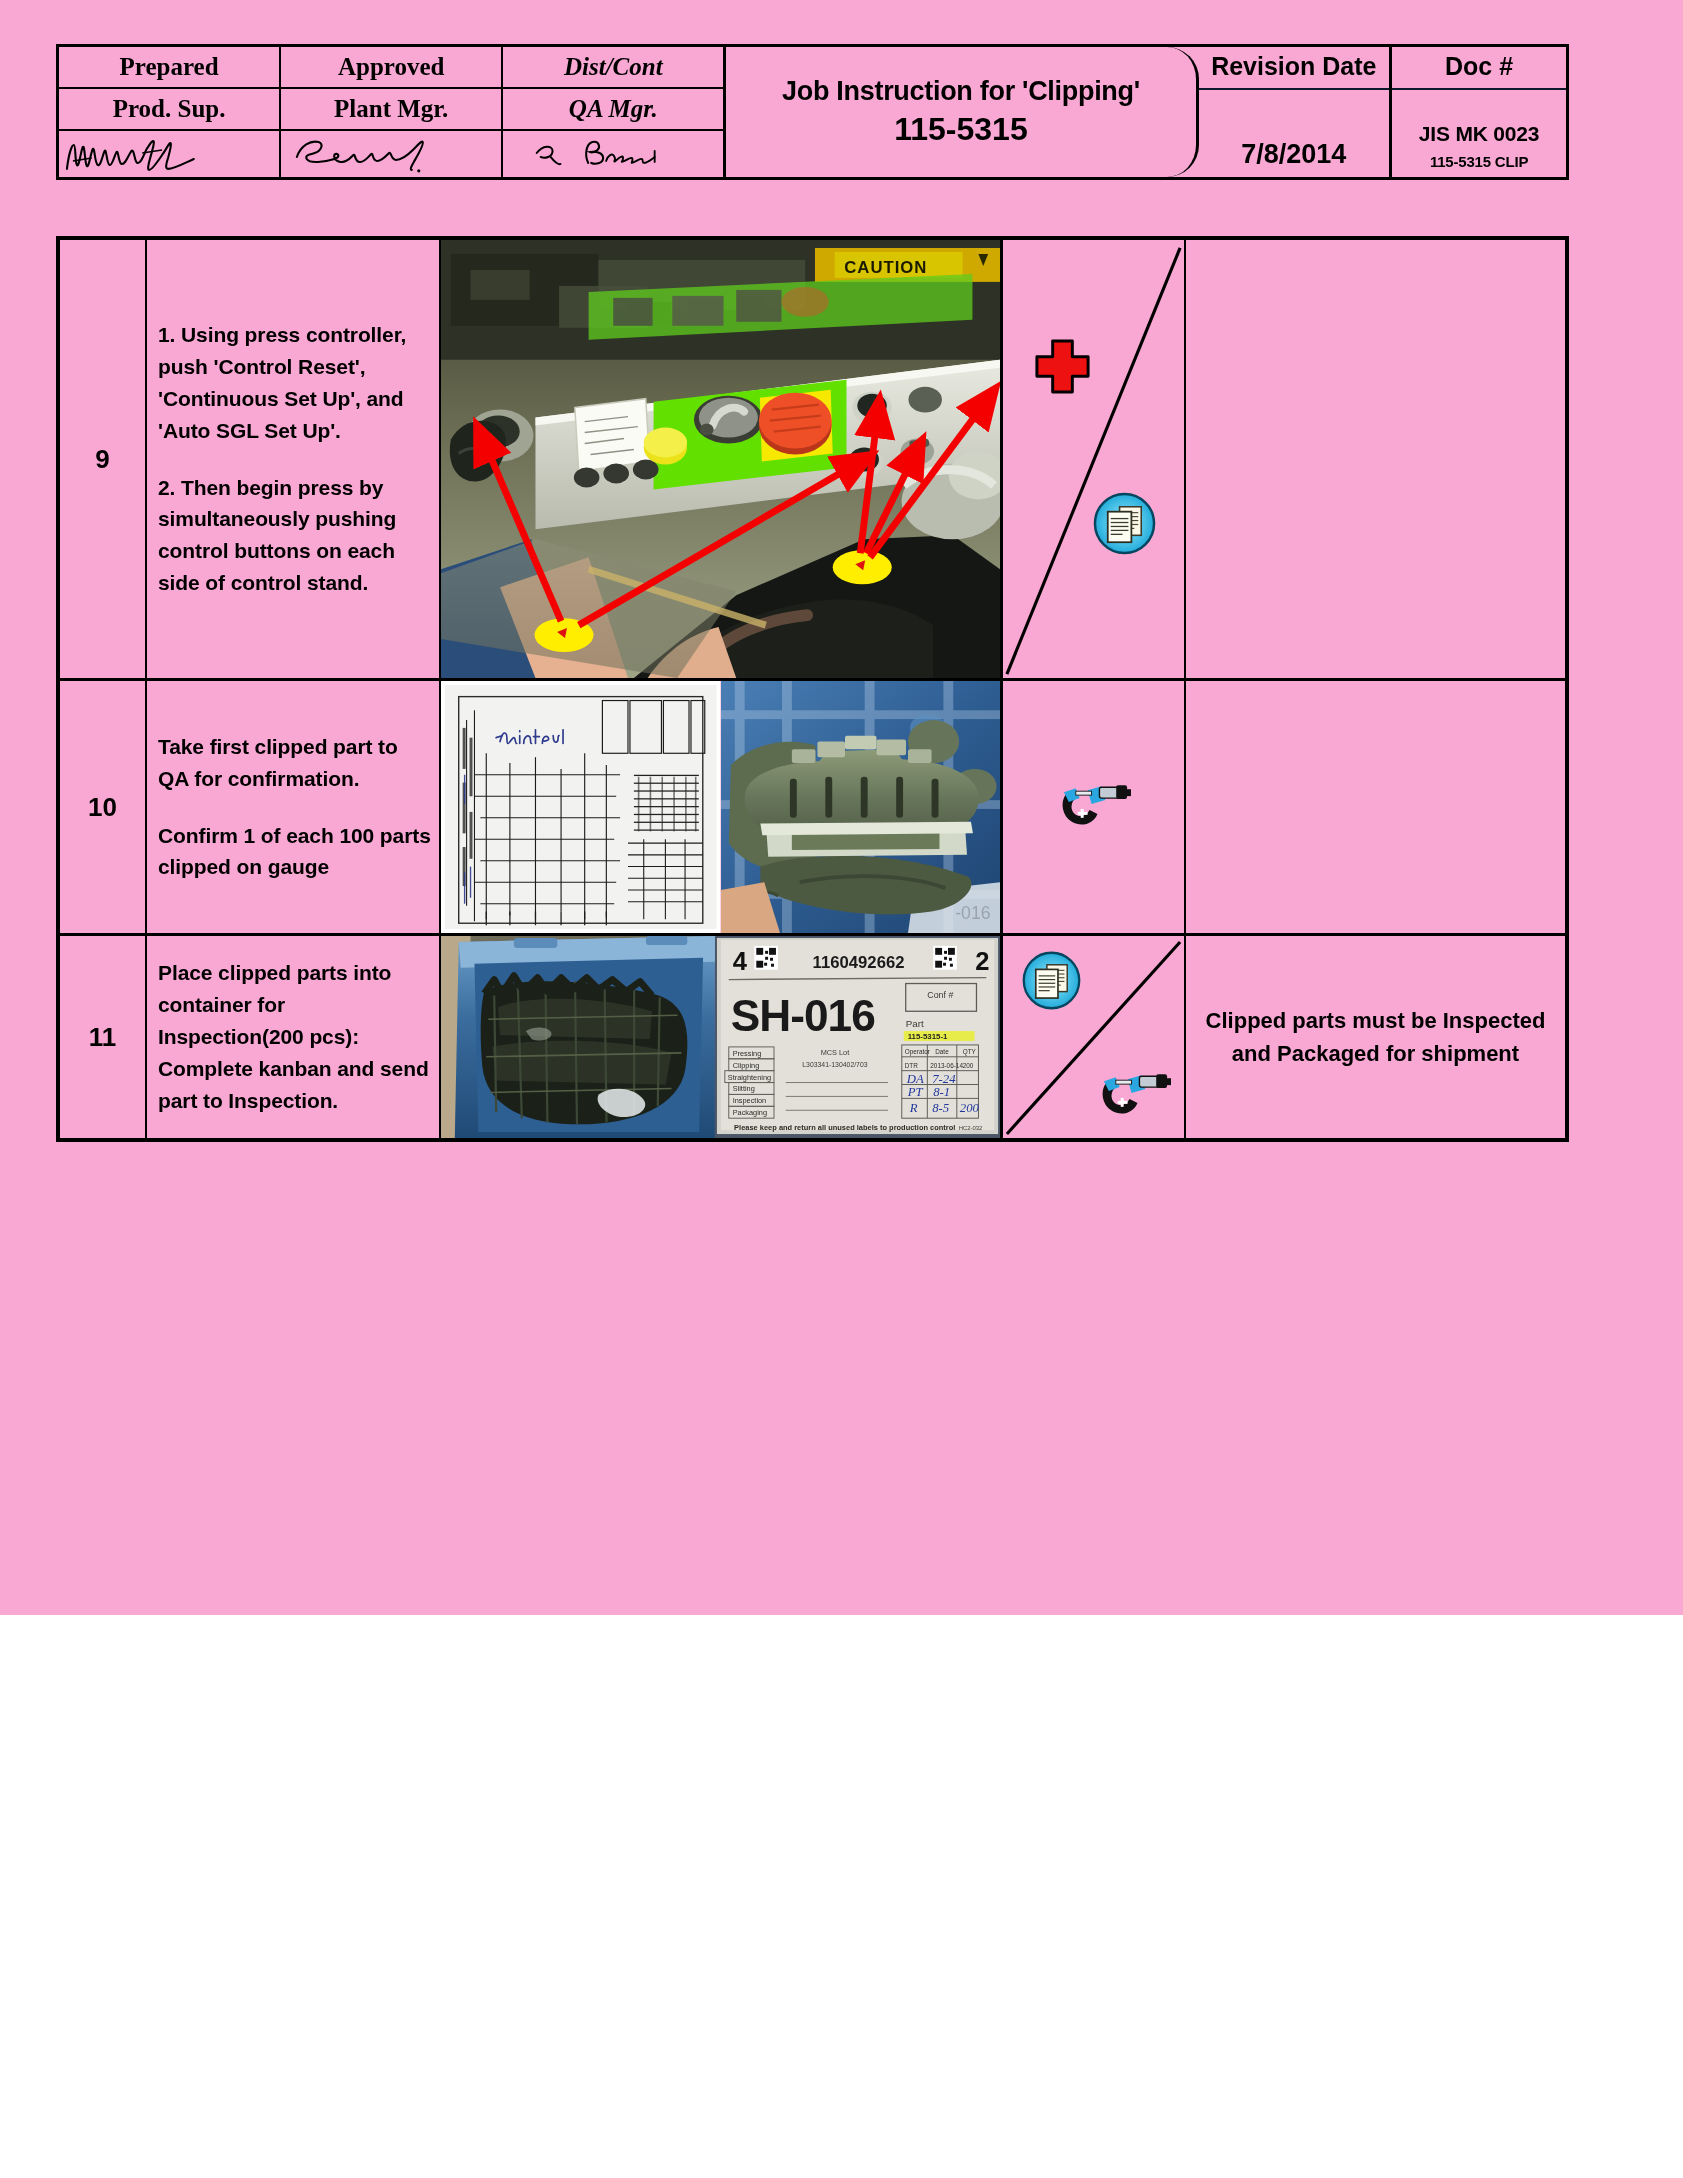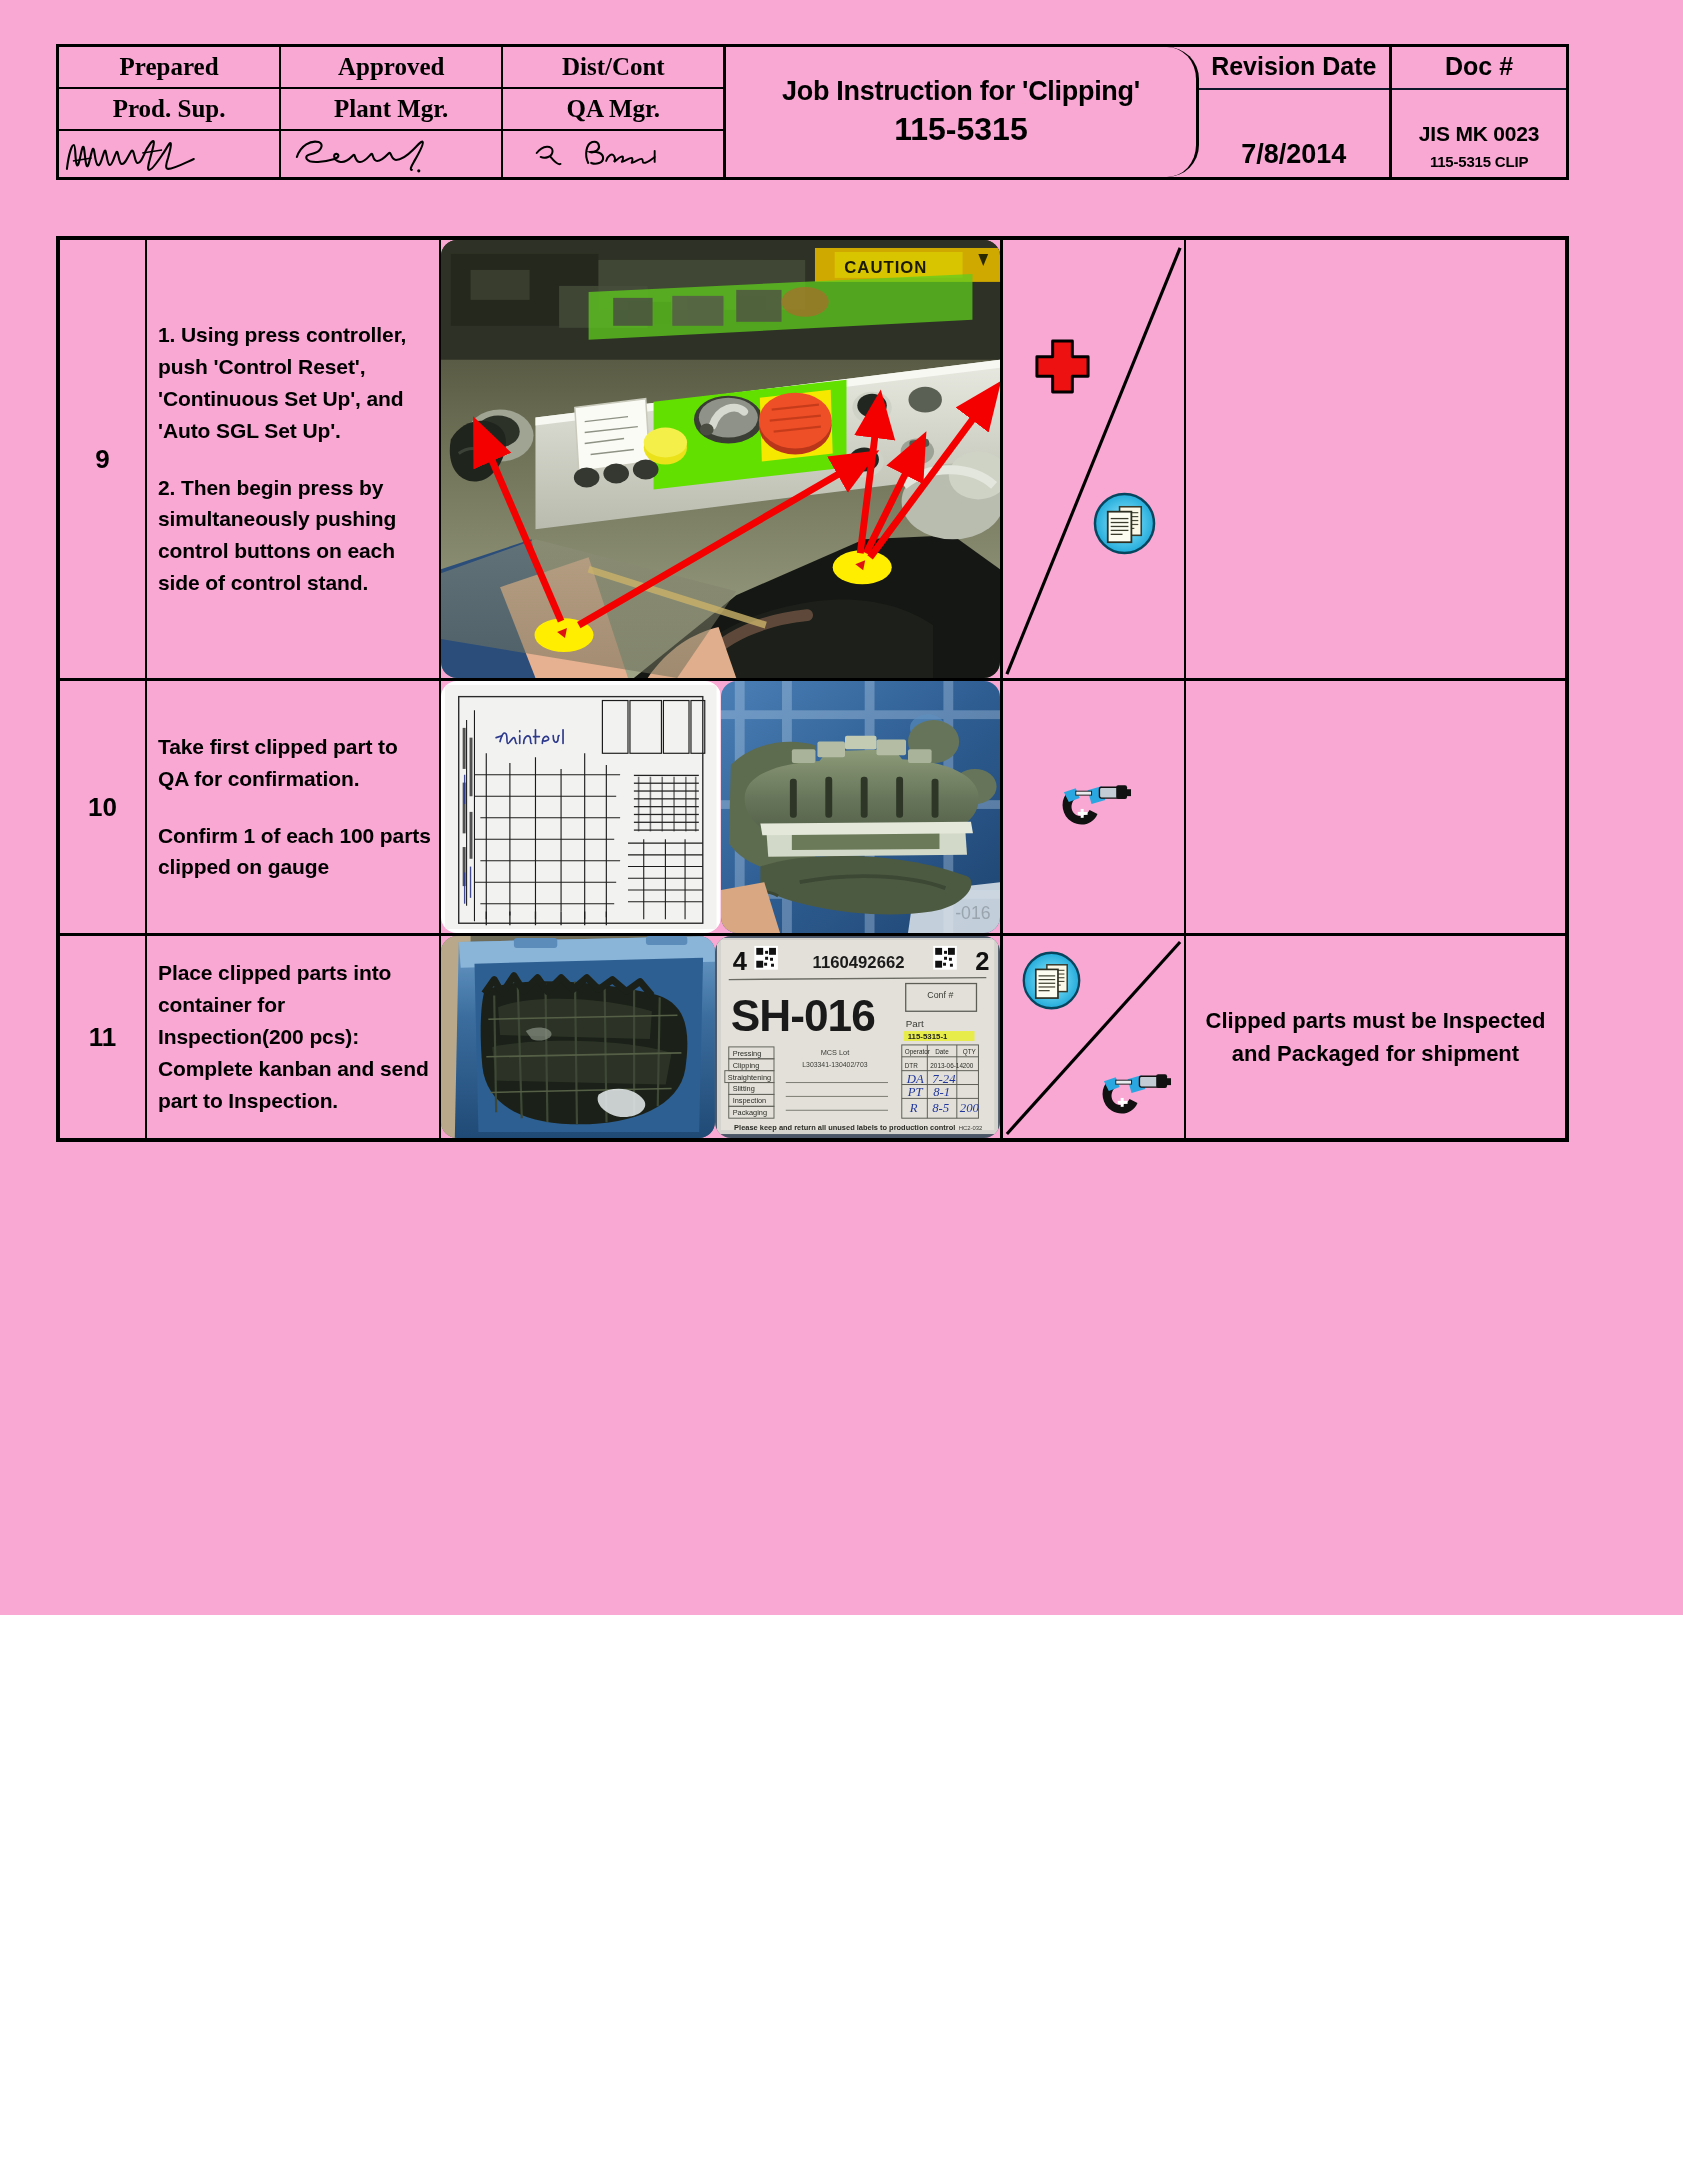--- a/index.html
+++ b/index.html
@@ -48,21 +48,21 @@
     flex: 1 1 0;
     text-align: center;
     font-family: "Liberation Serif", serif;
     font-weight: bold;
     font-size: 25px;
     line-height: 1;
     padding: 7px 0 8px 0;
     border-right: 2px solid #000;
     box-sizing: border-box;
   }
-  .hdr-appr-cell:last-child { border-right: none; }
+  .hdr-appr-cell:last-child { border-right: none; font-style: italic; }
 
   .hdr-sig-cell {
     flex: 1 1 0;
     border-right: 2px solid #000;
     box-sizing: border-box;
     height: 46px;
     position: relative;
     overflow: hidden;
   }
   .hdr-sig-cell:last-child { border-right: none; }
@@ -230,21 +230,21 @@
     left: 0; top: 0;
     width: 100%; height: 100%;
     pointer-events: none;
   }
 
   .icon-slot {
     position: absolute;
   }
 
   
-  .photo { position: relative; width: 100%; height: 100%; overflow: hidden; border-radius: 16px; }
+  .photo { position: relative; width: 100%; height: 100%; overflow: hidden; }
   .photo svg { display: block; width: 100%; height: 100%; }
 </style>
 </head>
 <body>
 
 <div class="page">
 
   <div class="header">
 
     <div class="hdr-approvals">

